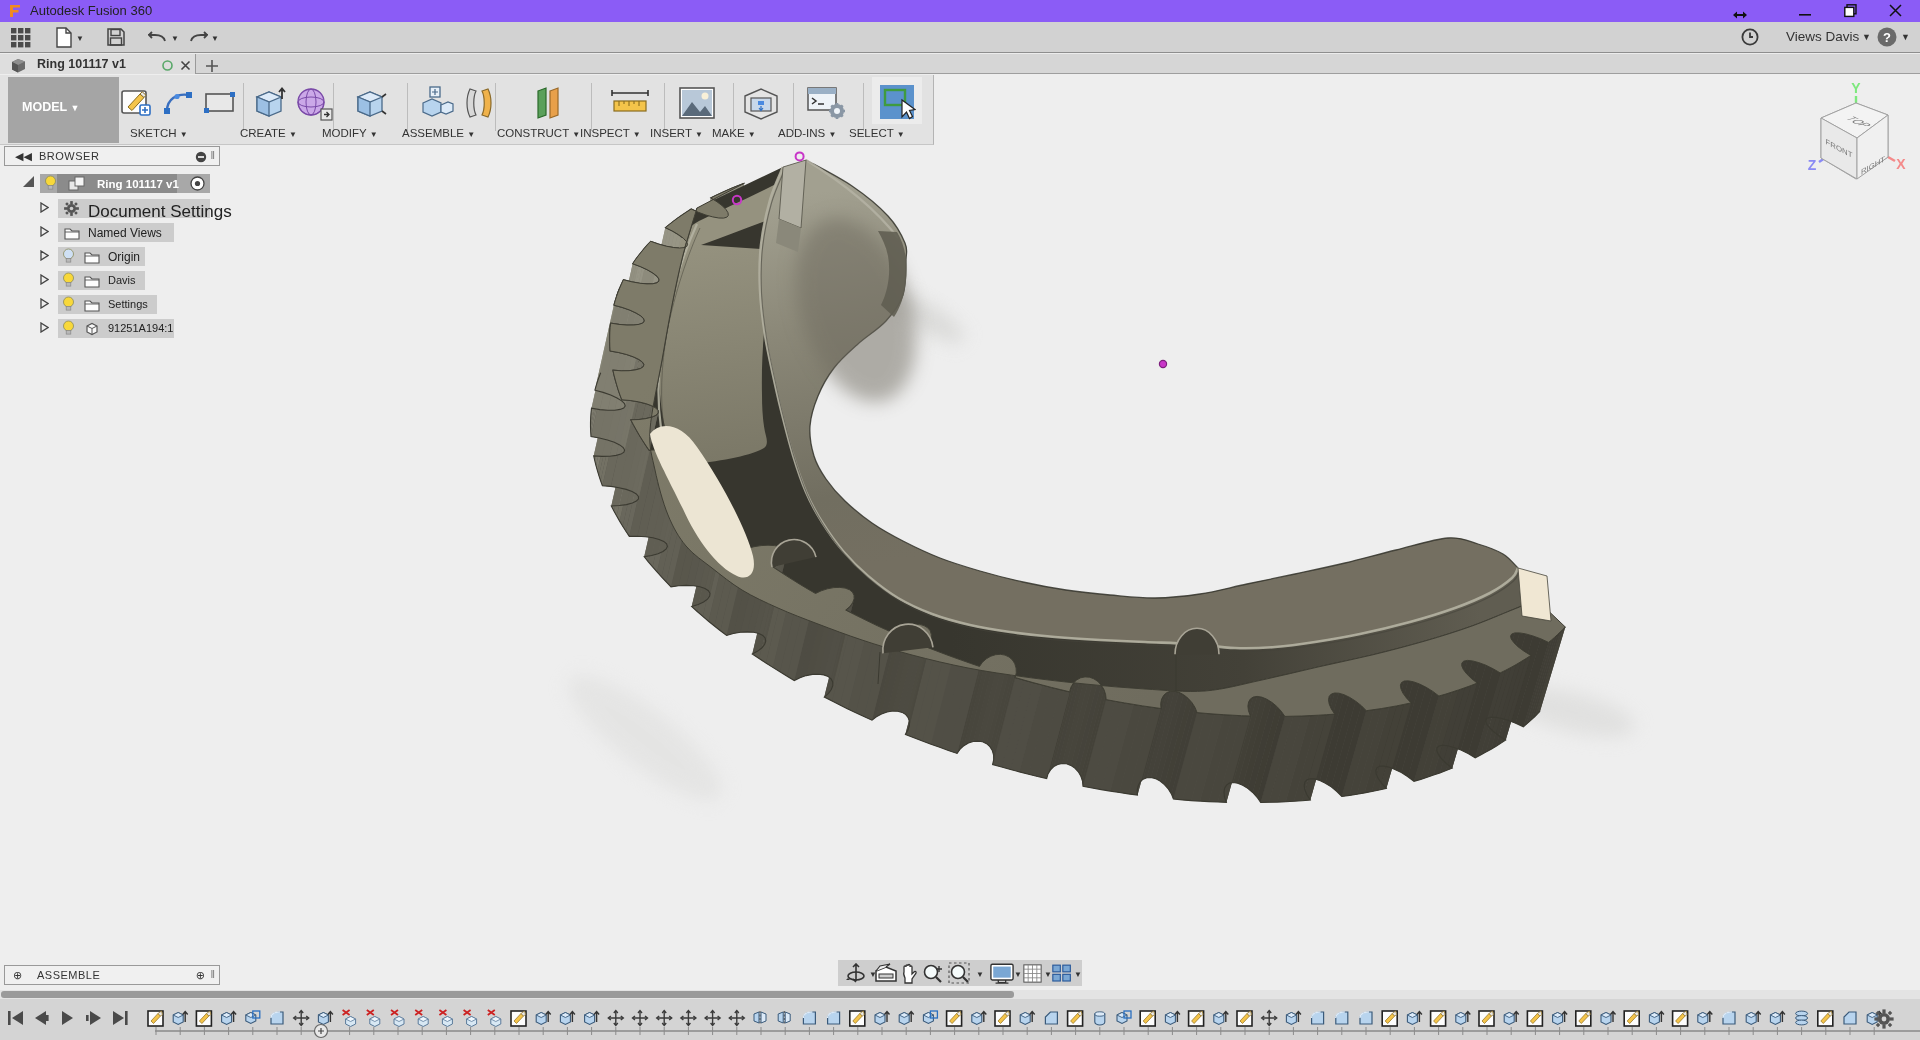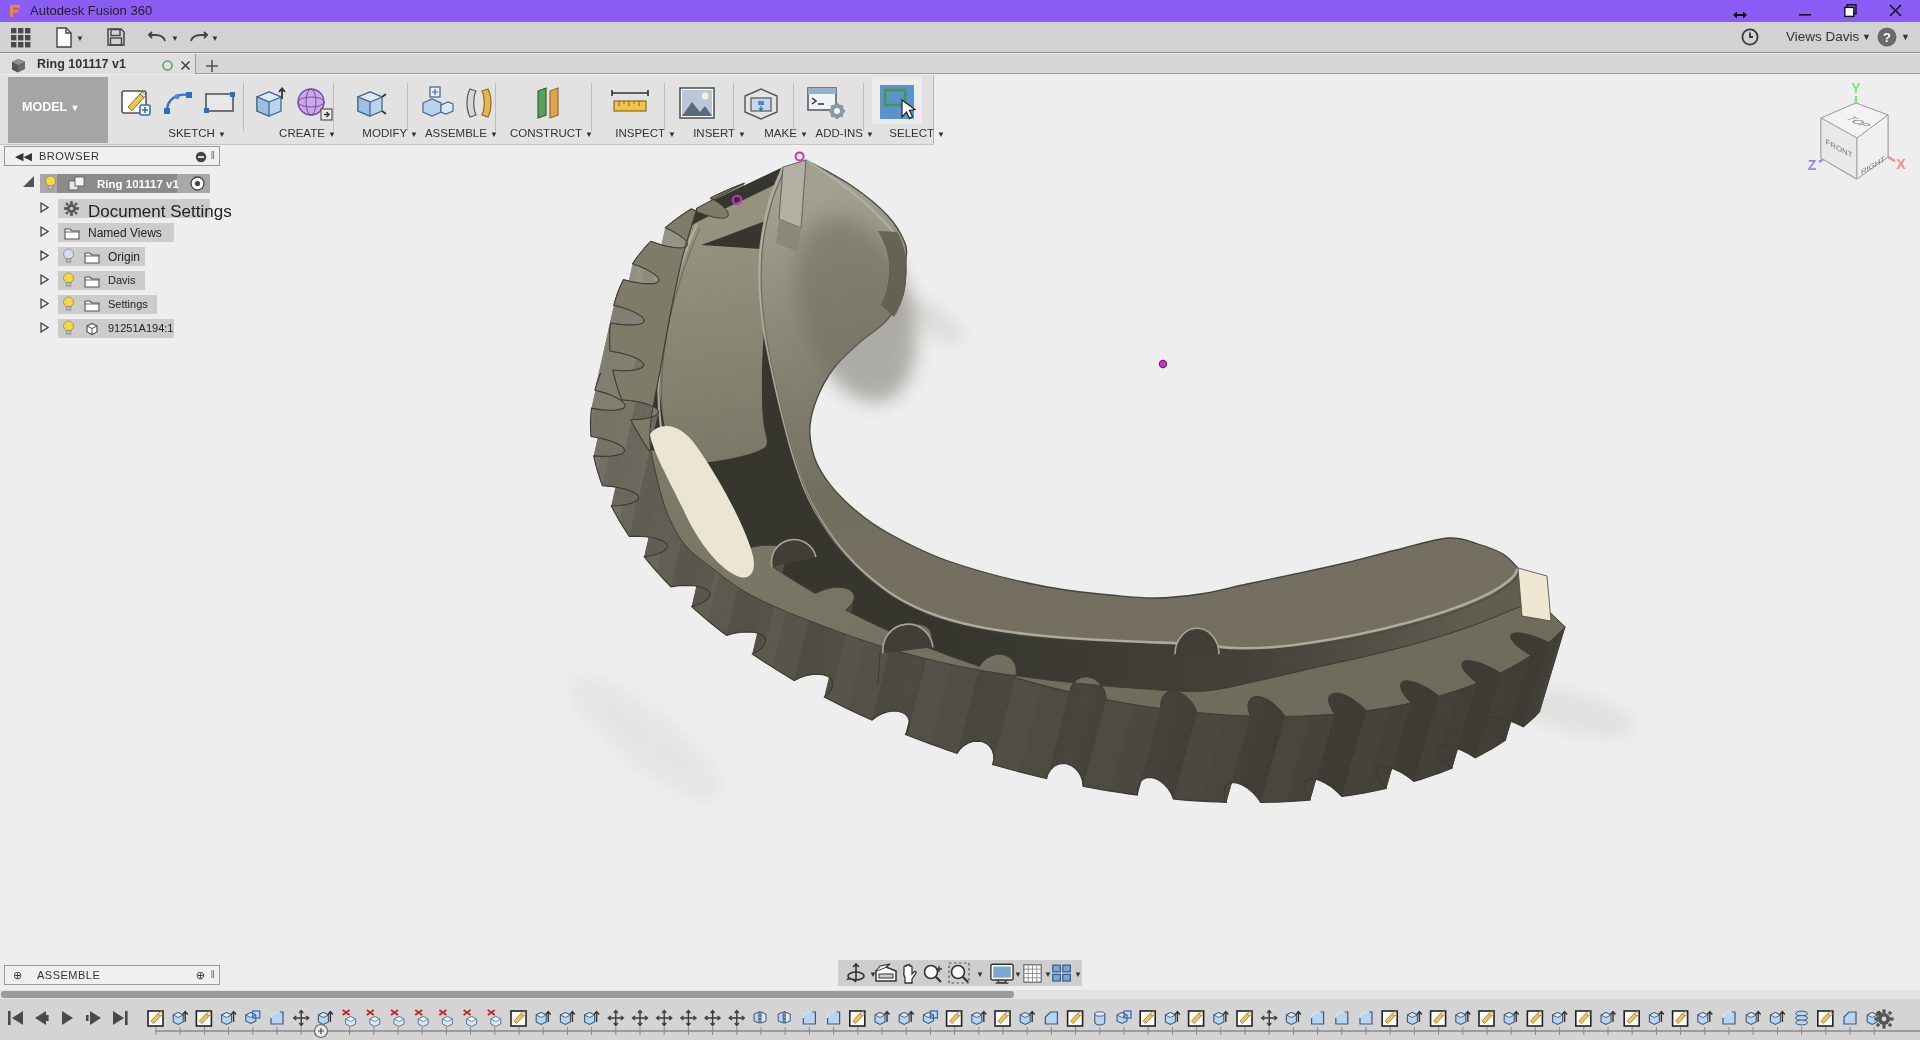--- a/index.html
+++ b/index.html
@@ -6,22 +6,22 @@
 body { font-family:"Liberation Sans", sans-serif; width:1920px; height:1040px; overflow:hidden; background:#ececec; }
 .titlebar { position:absolute; left:0; top:0; width:1920px; height:22px; background:#8b5cf6; }
 .titlebar .logo { position:absolute; left:8px; top:4px; width:14px; height:14px; }
 .titlebar .title { position:absolute; left:30px; top:3px; font-size:13px; color:#222; }
 .winbtn { position:absolute; top:0px; width:14px; height:20px; color:#111; }
 .toolrow { position:absolute; left:0; top:22px; width:1920px; height:31px; background:#d2d2d2; border-bottom:1px solid #8e8e8e; }
 .tabrow { position:absolute; left:0; top:54px; width:1920px; height:20px; background:#d6d6d6; border-bottom:1px solid #9e9e9e; }
 .tab { position:absolute; left:0px; top:0px; width:196px; height:20px; background:#dedede; border-right:1px solid #9a9a9a; }
 .tab .name { position:absolute; left:37px; top:4px; font-size:12.5px; font-weight:bold; color:#333; }
 .ribbon { z-index:5; position:absolute; left:0; top:75px; width:934px; height:70px; background:#e2e2e2; border-right:1px solid #b4b4b4; border-bottom:1px solid #c6c6c6; }
-.modelbox { position:absolute; left:8px; top:2px; width:100px; height:66px; background:#a5a5a5; color:#fff; font-size:12.5px; font-weight:bold; }
-.rlabel { position:absolute; font-size:11.5px; color:#333; top:52px; text-align:right; white-space:nowrap; }
+.modelbox { position:absolute; left:8px; top:2px; width:111px; height:66px; background:#a5a5a5; color:#fff; font-size:12.5px; font-weight:bold; }
+.rlabel { position:absolute; font-size:11.5px; color:#333; top:52px; text-align:left; white-space:nowrap; }
 .rsep { position:absolute; top:8px; height:48px; width:1px; background:#bcbcbc; }
 .canvas { position:absolute; left:0; top:74px; width:1920px; height:916px; background:#eeeeee; }
 .panelhdr { z-index:6; position:absolute; height:20px; background:#f0f0f0; border:1px solid #999; font-size:11px; color:#333; }
 .browser { left:4px; top:146px; width:216px; }
 .comments { left:4px; top:965px; width:216px; }
 .navbar { position:absolute; top:819px; height:24px; background:#cecece; }
 .scrollbar { position:absolute; left:0; top:990px; width:1920px; height:9px; background:#e3e3e3; }
 .scrollthumb { position:absolute; left:1px; top:1px; width:1013px; height:7px; background:#9a9a9a; border-radius:3px; }
 .timeline { position:absolute; left:0; top:999px; width:1920px; height:41px; background:#d4d4d4; }
 </style>

